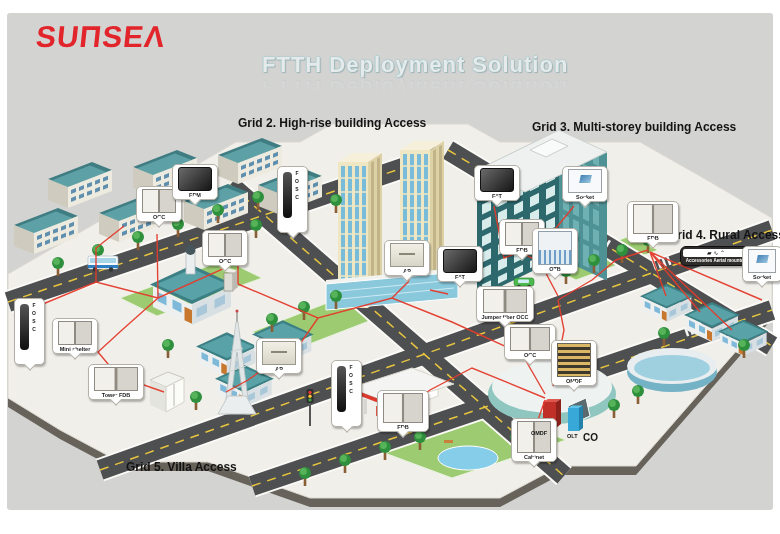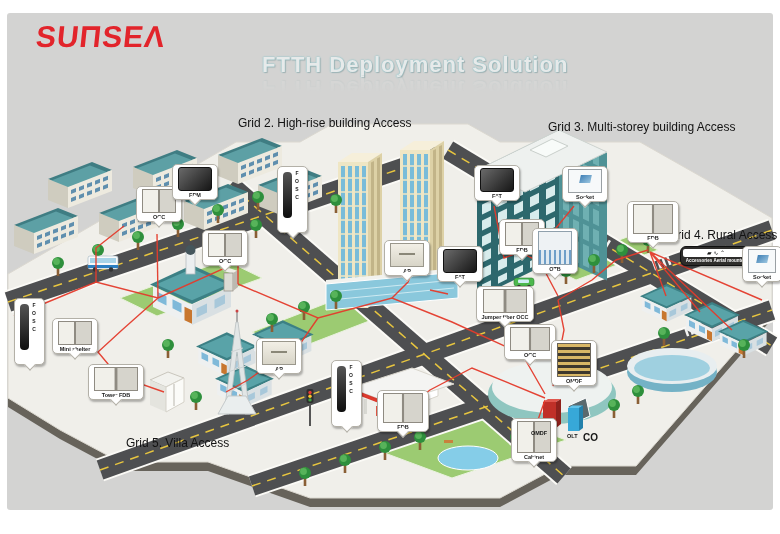--- a/index.html
+++ b/index.html
@@ -8,21 +8,21 @@
   .panel{position:absolute;left:7px;top:13px;width:766px;height:497px;background:#d3d3d2;border-radius:3px}
   .scene{position:absolute;left:0;top:0}
   .logo{position:absolute;left:36px;top:22px;font-size:30px;font-weight:bold;color:#e2242b;
         letter-spacing:1px;transform:skewX(-6deg);line-height:1}
   .title{position:absolute;left:262px;top:52px;font-size:22px;font-weight:bold;letter-spacing:1px;
          color:#e7eaea;white-space:nowrap;
          text-shadow:0 0 2px #8fc7cc,0 0 1px #79b8bf,1px 1px 1px #a9adad}
   .title-reflect{top:75px;opacity:.28;transform:scaleY(-1);
          -webkit-mask-image:linear-gradient(to top,rgba(0,0,0,.8),transparent 65%);
          mask-image:linear-gradient(to top,rgba(0,0,0,.8),transparent 65%)}
-  .glabel{position:absolute;font-size:12px;font-weight:normal;color:#131313;white-space:nowrap}
+  .glabel{position:absolute;font-size:12px;font-weight:bold;color:#131313;white-space:nowrap}
   .callout{position:absolute;width:40px;background:#fff;border:1px solid #b3b0a7;border-radius:5px;
            padding:2px 2px 1px;text-align:center;box-shadow:1px 2px 2px rgba(0,0,0,.28);z-index:5}
   .callout::after{content:'';position:absolute;left:50%;bottom:-4.5px;width:7px;height:7px;background:#fff;
            border-right:1px solid #b3b0a7;border-bottom:1px solid #b3b0a7;transform:translateX(-50%) rotate(45deg)}
   .clabel{font-size:5.5px;font-weight:bold;color:#1c1c1c;line-height:1.15;margin-top:1px}
   .dev{height:22px;width:32px;margin:0 auto}
   .d-cab{background:linear-gradient(90deg,#f1f0ea 0 46%,#8f8b82 47% 53%,#d6d4cc 54% 100%);border:1px solid #8f8b82}
   .d-dark{background:linear-gradient(135deg,#6a6a6a,#161616);border:1px solid #111;border-radius:3px}
   .d-sock{background:#f7f9fa;border:1px solid #9aa0a4}
   .d-sock::after{content:'';display:block;width:11px;height:8px;margin:5px auto 0;
@@ -345,23 +345,23 @@
       <path d="M400 412 L362 394 L346 398"></path>
       <path d="M158 298 L122 330 L98 352 L118 376 L164 392"></path>
     </g>
   </svg>
 
   <div class="logo">SUΠSEΛ</div>
   <div class="title">FTTH Deployment Solution</div>
   <div class="title title-reflect">FTTH Deployment Solution</div>
 
   <div class="glabel" style="left:238px;top:116px">Grid 2. High-rise building Access</div>
-  <div class="glabel" style="left:548px;top:120px">Grid 3. Multi-storey building Access</div>
+  <div class="glabel" style="left:532px;top:120px">Grid 3. Multi-storey building Access</div>
   <div class="glabel" style="left:668px;top:228px">Grid 4. Rural Access</div>
-  <div class="glabel" style="left:126px;top:436px">Grid 5. Villa Access</div>
+  <div class="glabel" style="left:126px;top:460px">Grid 5. Villa Access</div>
 
   <div class="callout" style="left:136px;top:186px">
     <div class="dev d-cab"></div>
     <div class="clabel">OCC</div>
   </div>
   <div class="callout" style="left:172px;top:164px">
     <div class="dev d-dark"></div>
     <div class="clabel">FDM</div>
   </div>
   <div class="callout v" style="left:277px;top:166px">

